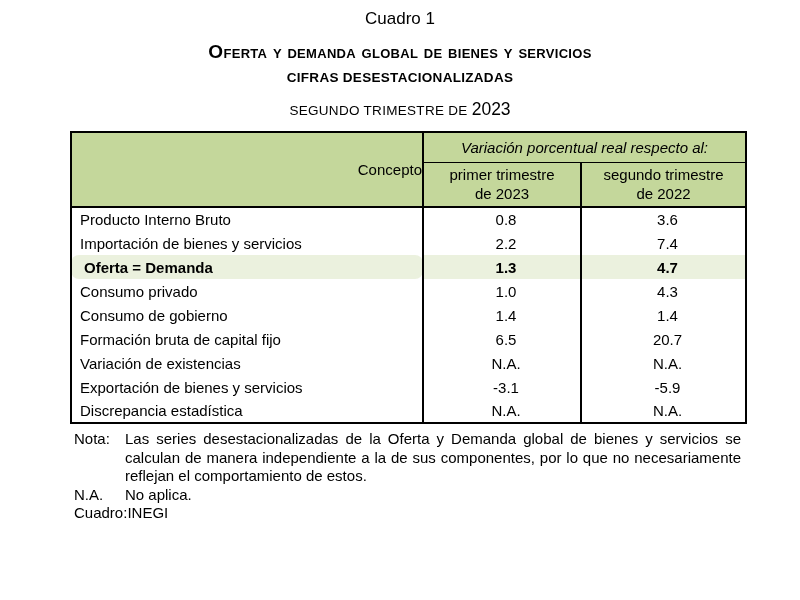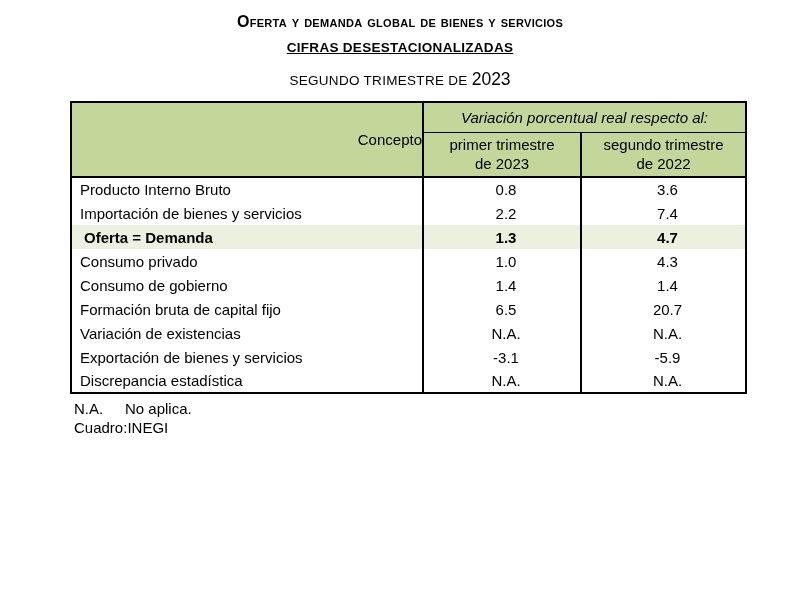--- a/index.html
+++ b/index.html
@@ -14,24 +14,24 @@
     width:800px;height:600px;
     font-family:"Liberation Sans","DejaVu Sans",sans-serif;
     color:#000;
   }
   .page{width:800px;height:600px;background:var(--page-bg);overflow:hidden;}
 
   
   .titles{padding-top:8px;text-align:center;}
   .t-cuadro{font-size:17px;line-height:22px;font-weight:normal;}
   .t-main{
-    font-size:16px;line-height:26px;font-weight:bold;
-    font-variant:small-caps;letter-spacing:.3px;margin-top:1px;
+    font-size:19px;line-height:26px;font-weight:bold;
+    font-variant:small-caps;letter-spacing:.3px;margin-top:9px;
   }
-  .t-sub{font-size:13.5px;line-height:19px;font-weight:bold;letter-spacing:.3px;margin-top:3px;text-decoration:underline;}
+  .t-sub{font-size:13.5px;line-height:19px;font-weight:bold;letter-spacing:.3px;margin-top:3px;}
   .t-period{font-size:13.5px;line-height:28px;font-weight:normal;letter-spacing:.3px;margin-top:8px;}
   .t-year{font-size:17.5px;margin-left:4px;letter-spacing:0;}
 
   
   .data-table{
     margin:6px 0 0 70px;
     width:675px;
     border-collapse:collapse;
     table-layout:fixed;
     border:2px solid var(--border-black);
@@ -53,35 +53,36 @@
     background:var(--header-green);
     border-bottom:2px solid var(--border-black);
     height:45px;
     white-space:pre-line;line-height:19px;
   }
   .sub-h + .sub-h{border-left:2px solid var(--border-black);}
   .data-table td{height:24px;vertical-align:middle;padding-left:8px;}
   .c-concept{padding-left:28px;}
   .c-val{text-align:center;border-left:2px solid var(--border-black);}
   tr.emphasis{background:var(--highlight-green);font-weight:bold;}
-  tr.emphasis .c-concept{padding-left:12px;}
+  tr.emphasis .c-concept{padding-left:12px;border-radius:8px;}
 
   
   .notes{margin:6px 0 0 74px;width:667px;font-size:15px;line-height:18.5px;}
   .note{display:flex;align-items:flex-start;}
   .nlabel{flex:0 0 51px;}
   .ntext{flex:1;}
   .justify{text-align:justify;}
 </style>
 </head>
 <body>
 
 <div class="page">
 
   <header class="titles">
+    <div class="t-cuadro">Cuadro 1</div>
     <h1 class="t-main">Oferta y demanda global de bienes y servicios</h1>
     <div class="t-sub">CIFRAS DESESTACIONALIZADAS</div>
     <div class="t-period"><span>SEGUNDO TRIMESTRE DE</span><span class="t-year">2023</span></div>
   </header>
 
   <table class="data-table">
     <colgroup>
       <col style="width:352px">
       <col style="width:158px">
       <col style="width:165px">
@@ -142,20 +143,24 @@
         <tr>
     <td class="c-concept">Discrepancia estadística</td>
     <td class="c-val">N.A.</td>
     <td class="c-val">N.A.</td>
   </tr>
       </tbody>
   </table>
 
   <section class="notes">
     <div class="note">
+      <span class="nlabel">Nota:</span>
+      <div class="ntext justify">Las series desestacionalizadas de la Oferta y Demanda global de bienes y servicios se calculan de manera independiente a la de sus componentes, por lo que no necesariamente reflejan el comportamiento de estos.</div>
+    </div>
+    <div class="note">
       <span class="nlabel">N.A.</span>
       <div class="ntext">No aplica.</div>
     </div>
     <div class="note">
       <span class="nlabel">Cuadro:</span>
       <div class="ntext">INEGI</div>
     </div>
   </section>
 
 </div>

